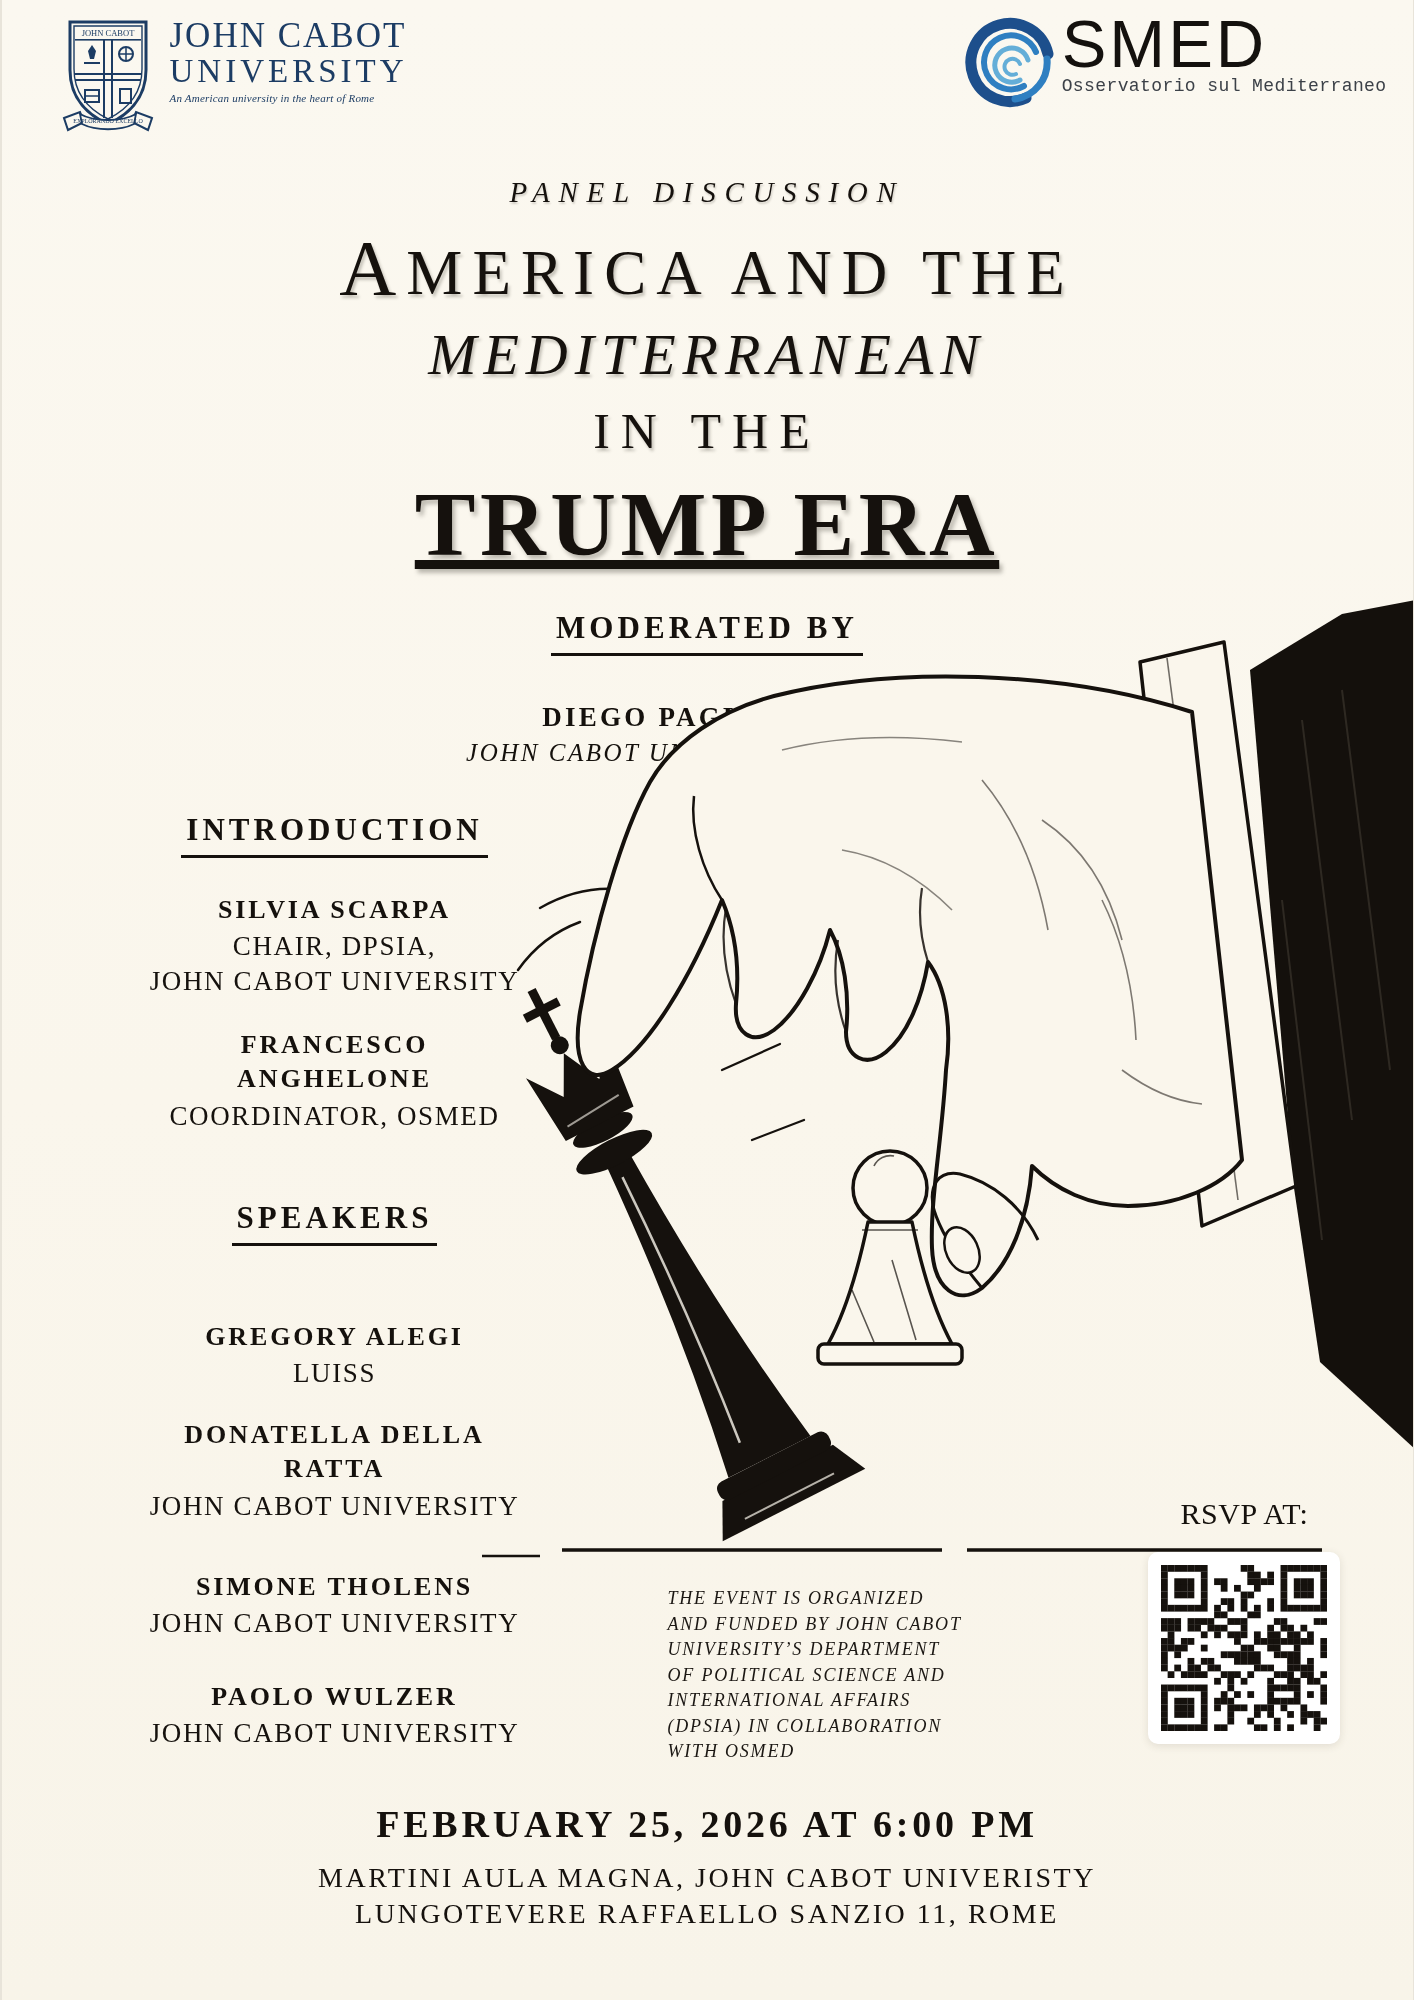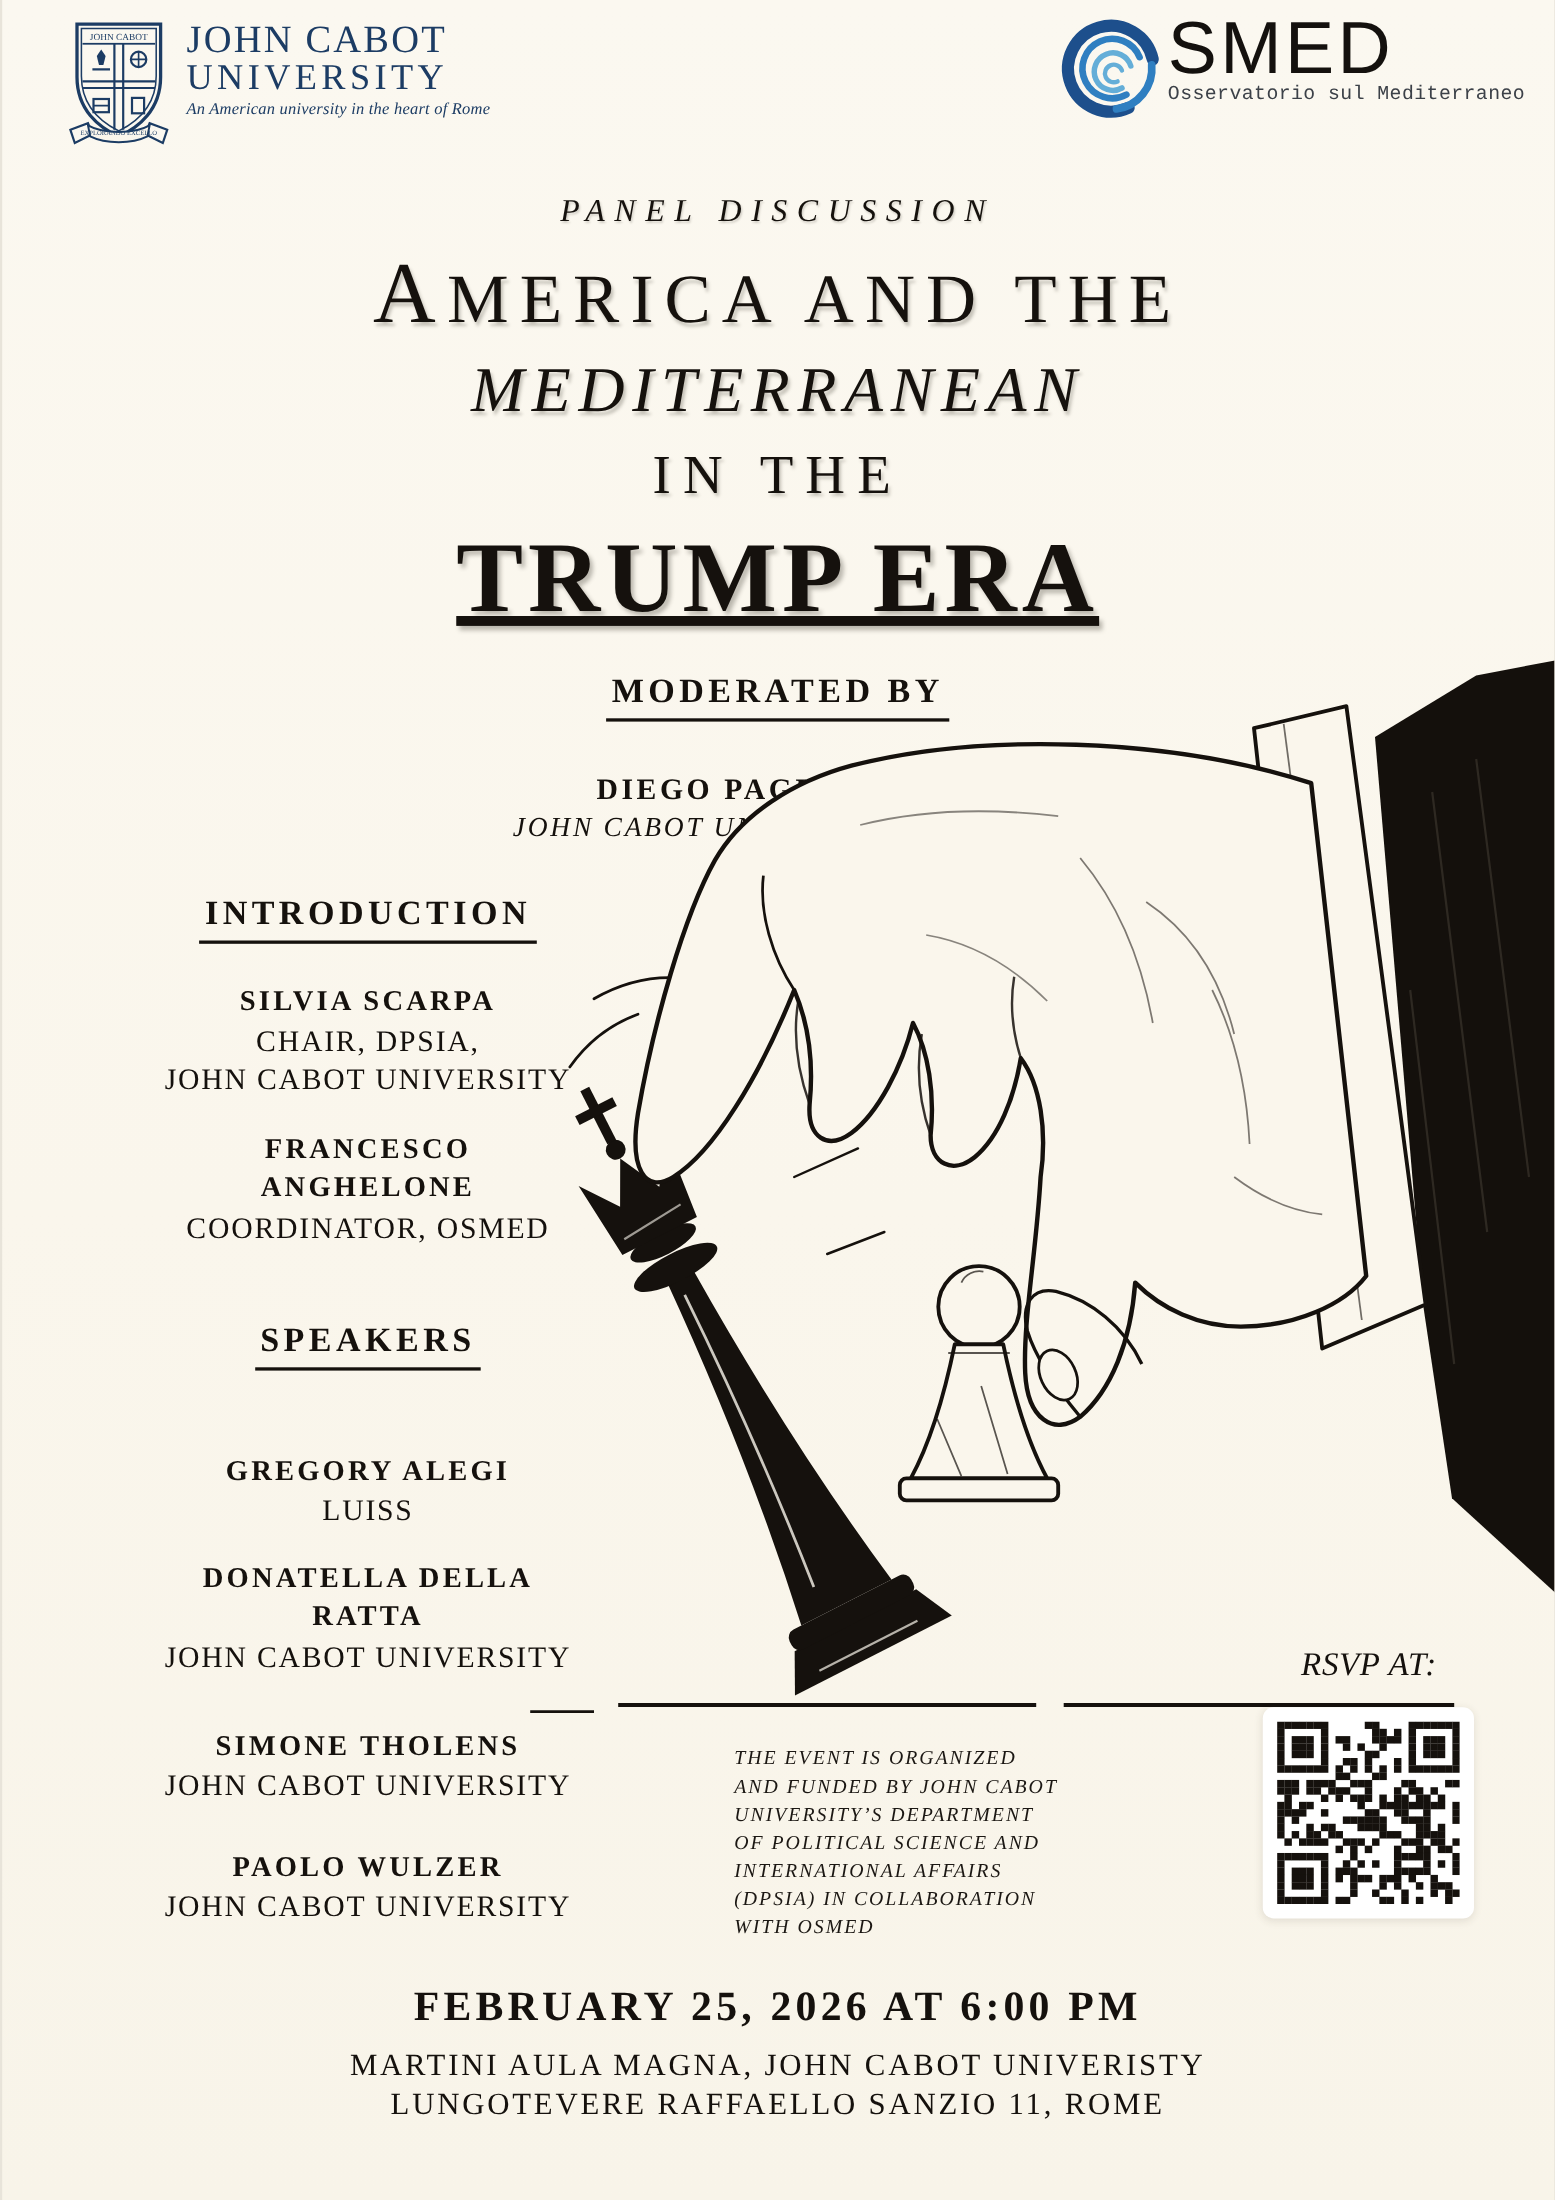--- a/index.html
+++ b/index.html
@@ -8,21 +8,21 @@
     position:relative;width:1411px;height:2000px;margin:0 auto;overflow:hidden;
     background:linear-gradient(180deg,#fbf8f0 0%,#faf6ec 55%,#f8f4e9 100%);
     color:#15110d;
   }
   .preline{white-space:pre-line;}
   
   .jcu{position:absolute;left:58px;top:18px;display:flex;align-items:flex-start;}
   .jcu-text{margin-left:14px;color:#1c3c64;}
   .jcu-l1{font-size:35px;letter-spacing:2px;line-height:1.02;}
   .jcu-l2{font-size:33px;letter-spacing:4px;line-height:1.05;}
-  .jcu-tag{font-style:italic;font-size:15px;margin-top:4px;letter-spacing:0.2px;}
+  .jcu-tag{font-style:italic;font-size:11px;margin-top:4px;letter-spacing:0.2px;}
   .osmed{position:absolute;right:26px;top:12px;display:flex;align-items:flex-start;}
   .osmed-txt{margin-left:2px;}
   .osmed-word{font-family:"Liberation Sans",sans-serif;font-size:67px;line-height:0.95;letter-spacing:3px;color:#14110e;}
   .osmed-sub{font-family:Liberation Mono, monospace;font-size:18px;color:#3c4148;letter-spacing:0.4px;margin-top:0px;}
   
   .title-block{position:absolute;left:0;top:176px;width:100%;text-align:center;}
   .kicker{font-style:italic;font-size:29px;letter-spacing:0.30em;text-shadow:1px 2px 2px rgba(40,35,25,.2);}
   .t1{font-size:63px;letter-spacing:0.16em;margin-top:14px;text-shadow:2px 3px 3px rgba(40,35,25,.25);}
   .t1::first-letter{font-size:79px;}
   .t2{font-style:italic;font-size:58px;letter-spacing:0.12em;margin-top:8px;text-shadow:2px 3px 3px rgba(40,35,25,.25);}
@@ -35,21 +35,21 @@
   .mod-name{font-size:27px;font-weight:bold;letter-spacing:0.12em;margin-top:46px;}
   .mod-affil{font-style:italic;font-size:25px;letter-spacing:0.10em;margin-top:6px;}
   .lcol{position:absolute;left:63px;width:540px;text-align:center;}
   .sec-h{font-size:31px;font-weight:bold;letter-spacing:0.13em;}
   .p-name{font-size:26px;font-weight:bold;letter-spacing:0.11em;line-height:1.32;}
   .p-role{font-size:27px;letter-spacing:0.06em;line-height:1.3;margin-top:2px;}
   
   .org-note{position:absolute;left:666px;top:1586px;width:410px;font-style:italic;
             font-size:18px;letter-spacing:0.10em;line-height:1.42;color:#1b1713;}
   .rsvp{position:absolute;left:1118px;top:1497px;width:250px;text-align:center;
-        font-style:italic;font-size:30px;letter-spacing:0.02em;}
+        font-size:30px;letter-spacing:0.02em;}
   .qr-card{position:absolute;left:1146px;top:1552px;width:192px;height:192px;background:#ffffff;
            border-radius:10px;box-shadow:0 2px 8px rgba(60,50,30,.12);display:flex;align-items:center;justify-content:center;}
   
   .footer{position:absolute;left:0;top:1802px;width:100%;text-align:center;}
   .f-date{font-size:38px;font-weight:bold;letter-spacing:0.10em;}
   .f-v1{font-size:28px;letter-spacing:0.09em;margin-top:16px;}
   .f-v2{font-size:28px;letter-spacing:0.09em;margin-top:4px;}
   
   .illus{position:absolute;left:420px;top:600px;width:994px;height:960px;}
 </style>

